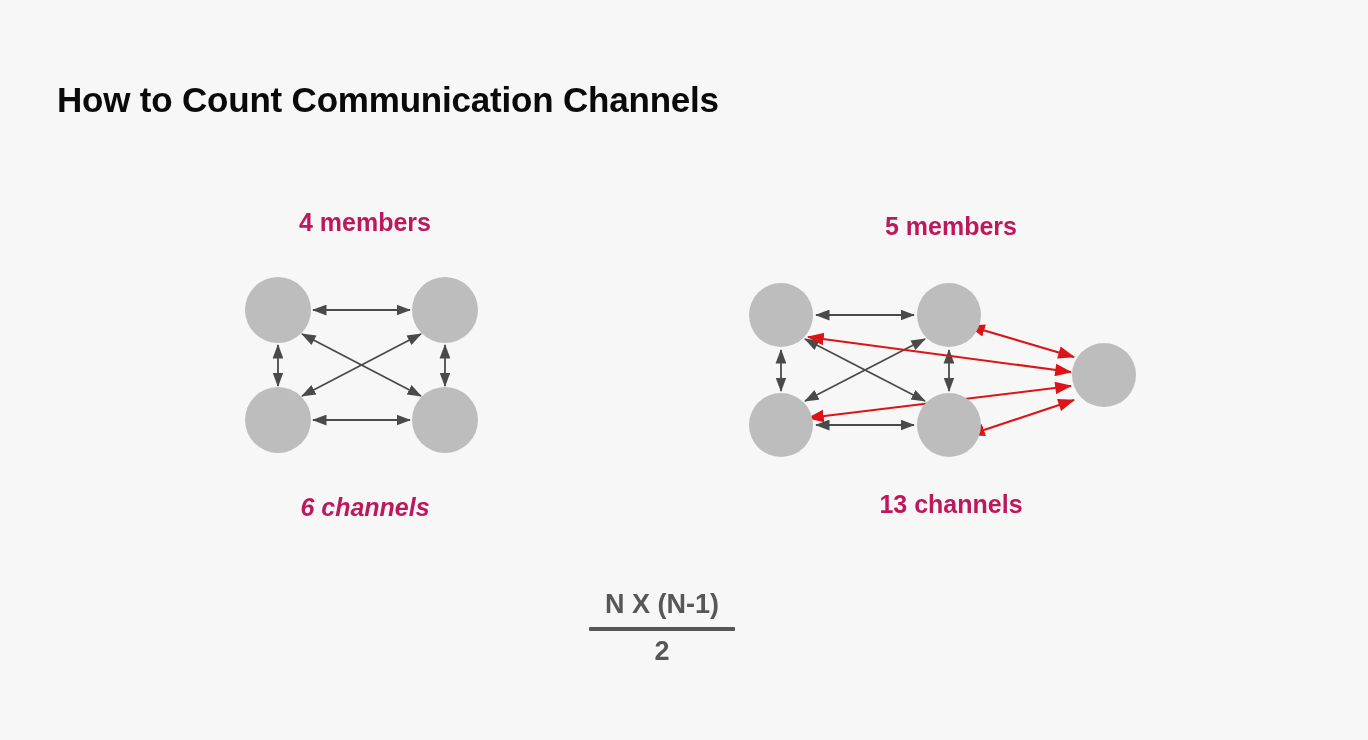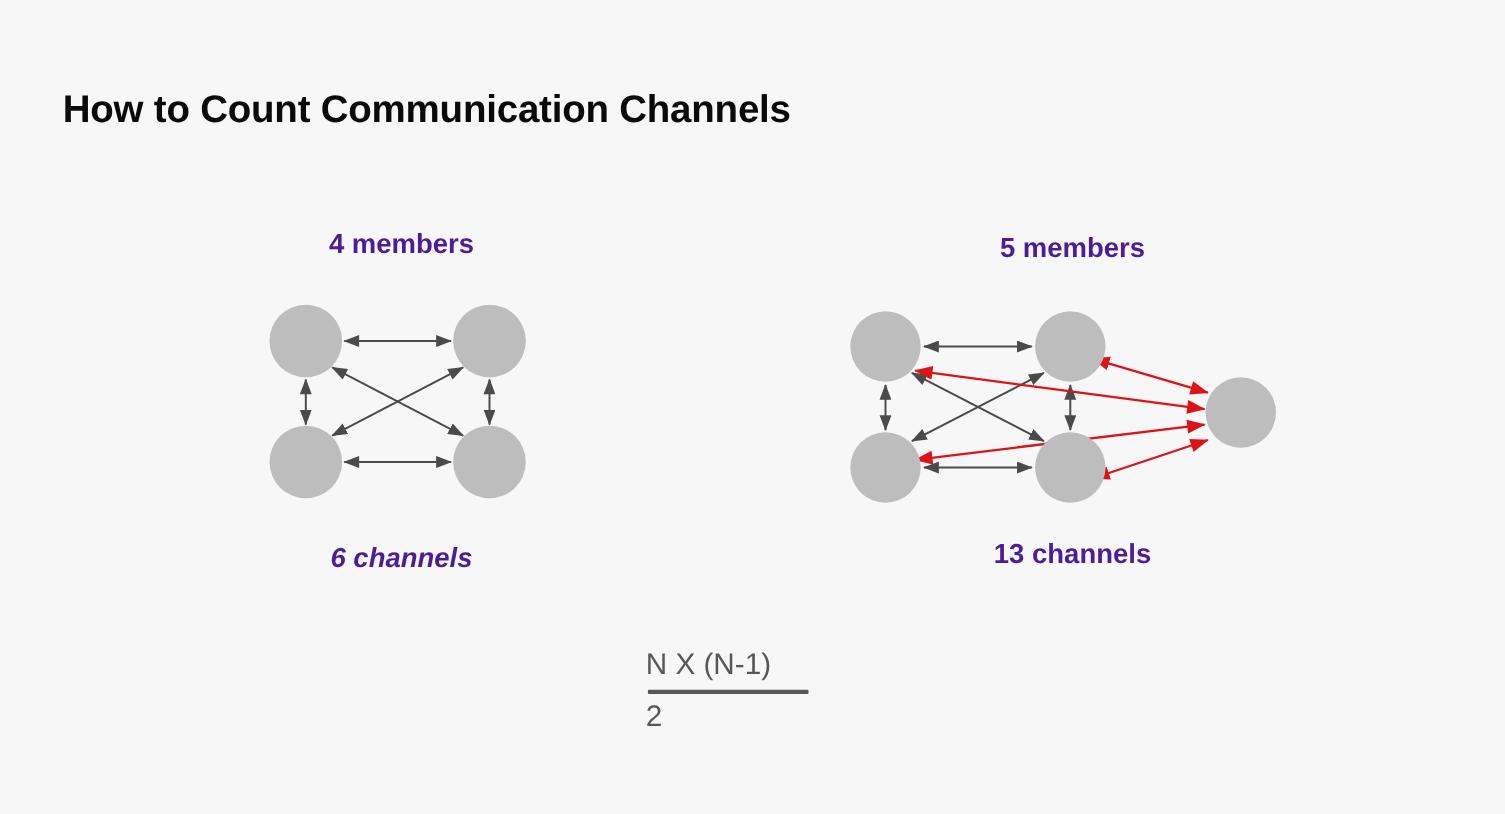--- a/index.html
+++ b/index.html
@@ -28,27 +28,27 @@
     font-size: 35px;
     font-weight: bold;
     color: #0a0a0a;
     letter-spacing: -0.2px;
     white-space: nowrap;
   }
   .panel {
     position: absolute;
   }
   #panel-four { left: 200px; top: 190px; width: 330px; height: 340px; }
-  #panel-five { left: 740px; top: 190px; width: 470px; height: 340px; }
+  #panel-five { left: 716px; top: 190px; width: 470px; height: 340px; }
 
   .panel-caption {
     position: absolute;
     font-size: 25px;
     font-weight: bold;
-    color: #4c1d95;
+    color: #be185d;
     white-space: nowrap;
     text-align: center;
     width: 100%;
     left: 0;
   }
   #caption-four-top    { top: 18px; }
   #caption-four-bottom { top: 303px; font-style: italic; }
   #caption-five-top    { top: 22px; }
   #caption-five-bottom { top: 300px; }
 
@@ -70,22 +70,23 @@
     stroke: #dd1417;
     stroke-width: 2.1;
     fill: none;
   }
 
   #formula {
     position: absolute;
     left: 587px;
     top: 588px;
     width: 150px;
+    text-align: center;
     color: #575757;
-    font-weight: normal;
+    font-weight: bold;
     font-size: 27px;
   }
   #formula-numerator {
     display: block;
     white-space: nowrap;
     line-height: 1.25;
   }
   #formula-bar {
     display: block;
     height: 4px;

